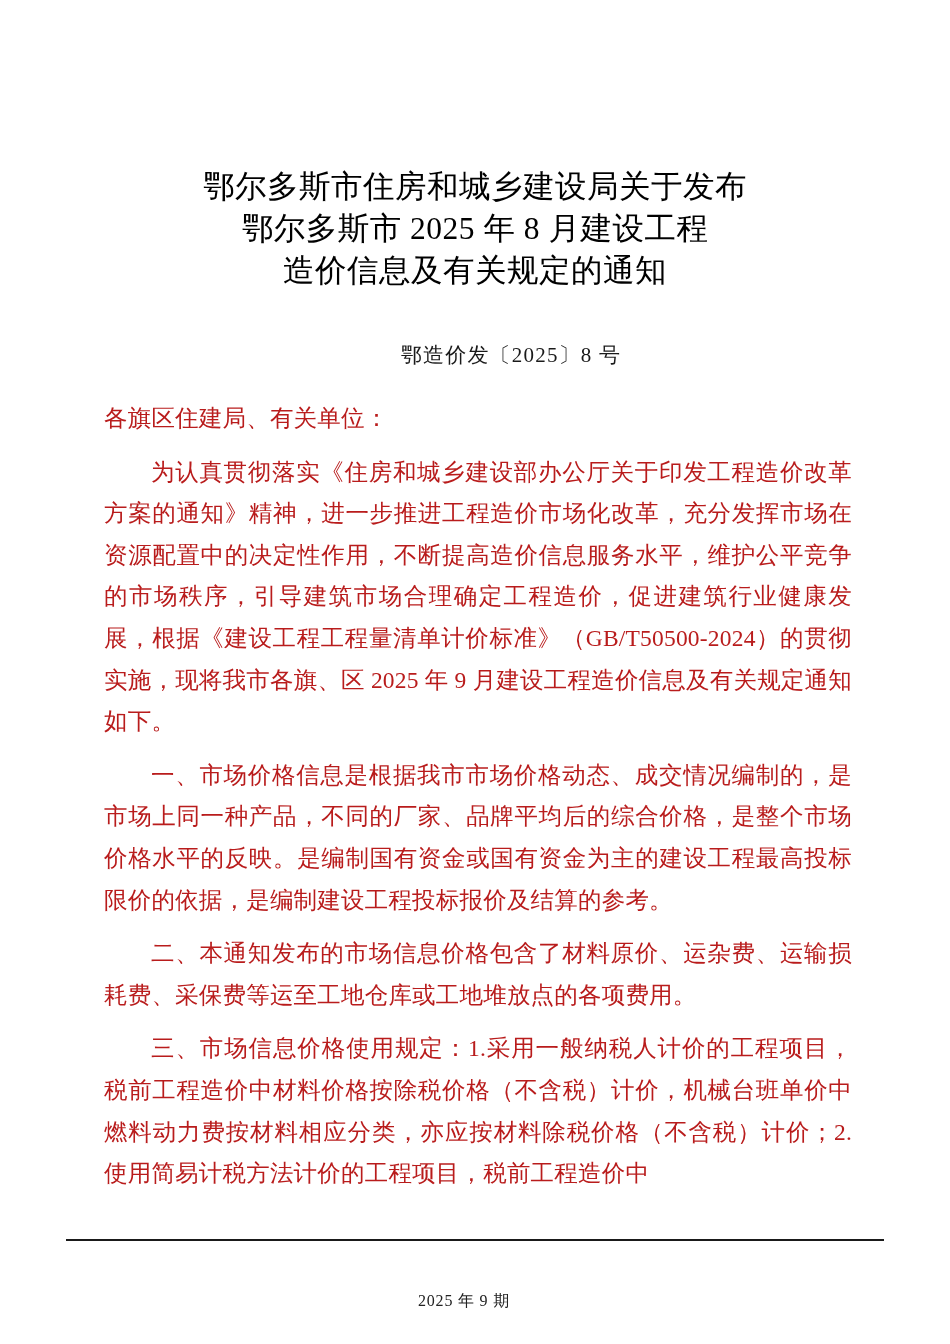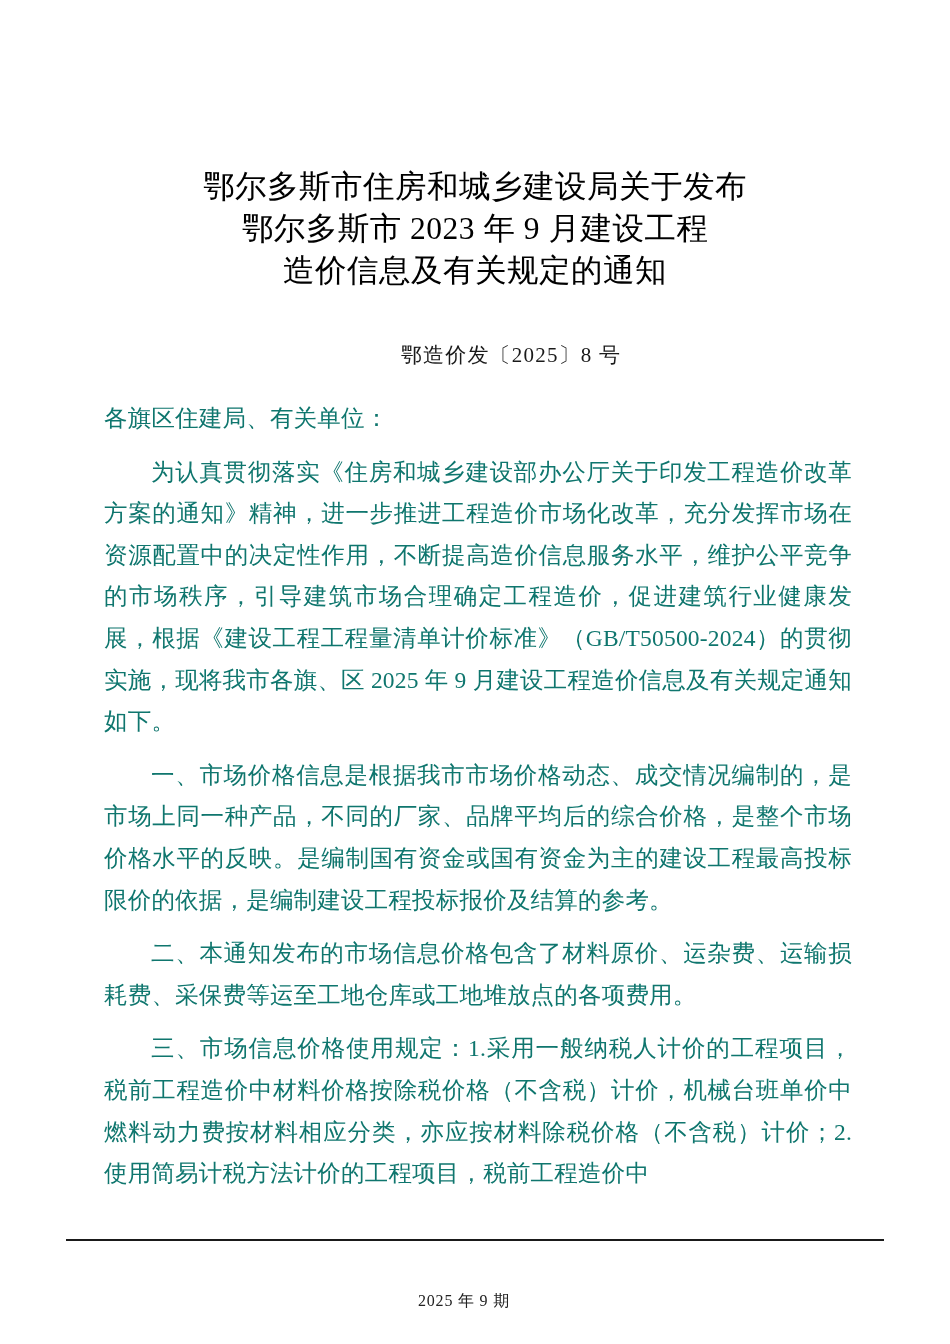--- a/index.html
+++ b/index.html
@@ -61,21 +61,21 @@
     left: 104px;
     top: 398px;
     width: 748px;
   }
   .para {
     font-size: 23.5px;
     line-height: 41.6px;
     text-align: justify;
     text-align-last: left;
     text-justify: inter-ideograph;
-    color: #0f766e;
+    color: #b91c1c;
     margin: 0;
     letter-spacing: 0.2px;
   }
   .para.indent {
     text-indent: 2em;
     margin-top: 12px;
   }
   .para.salutation {
     text-indent: 0;
   }
@@ -101,21 +101,21 @@
     color: #222222;
   }
 </style>
 </head>
 <body>
 
 <div class="page">
 
   <div class="title-block">
     <div class="title-line">鄂尔多斯市住房和城乡建设局关于发布</div>
-    <div class="title-line">鄂尔多斯市 2023 年 9 月建设工程</div>
+    <div class="title-line">鄂尔多斯市 2025 年 8 月建设工程</div>
     <div class="title-line">造价信息及有关规定的通知</div>
   </div>
 
   <div class="docnum">鄂造价发〔2025〕8 号</div>
 
   <div class="body-block">
     <p class="para salutation">各旗区住建局、有关单位：</p>
     <p class="para indent">为认真贯彻落实《住房和城乡建设部办公厅关于印发工程造价改革方案的通知》精神，进一步推进工程造价市场化改革，充分发挥市场在资源配置中的决定性作用，不断提高造价信息服务水平，维护公平竞争的市场秩序，引导建筑市场合理确定工程造价，促进建筑行业健康发展，根据《建设工程工程量清单计价标准》（GB/T50500-2024）的贯彻实施，现将我市各旗、区 2025 年 9 月建设工程造价信息及有关规定通知如下。</p>
     <p class="para indent">一、市场价格信息是根据我市市场价格动态、成交情况编制的，是市场上同一种产品，不同的厂家、品牌平均后的综合价格，是整个市场价格水平的反映。是编制国有资金或国有资金为主的建设工程最高投标限价的依据，是编制建设工程投标报价及结算的参考。</p>
     <p class="para indent">二、本通知发布的市场信息价格包含了材料原价、运杂费、运输损耗费、采保费等运至工地仓库或工地堆放点的各项费用。</p>

